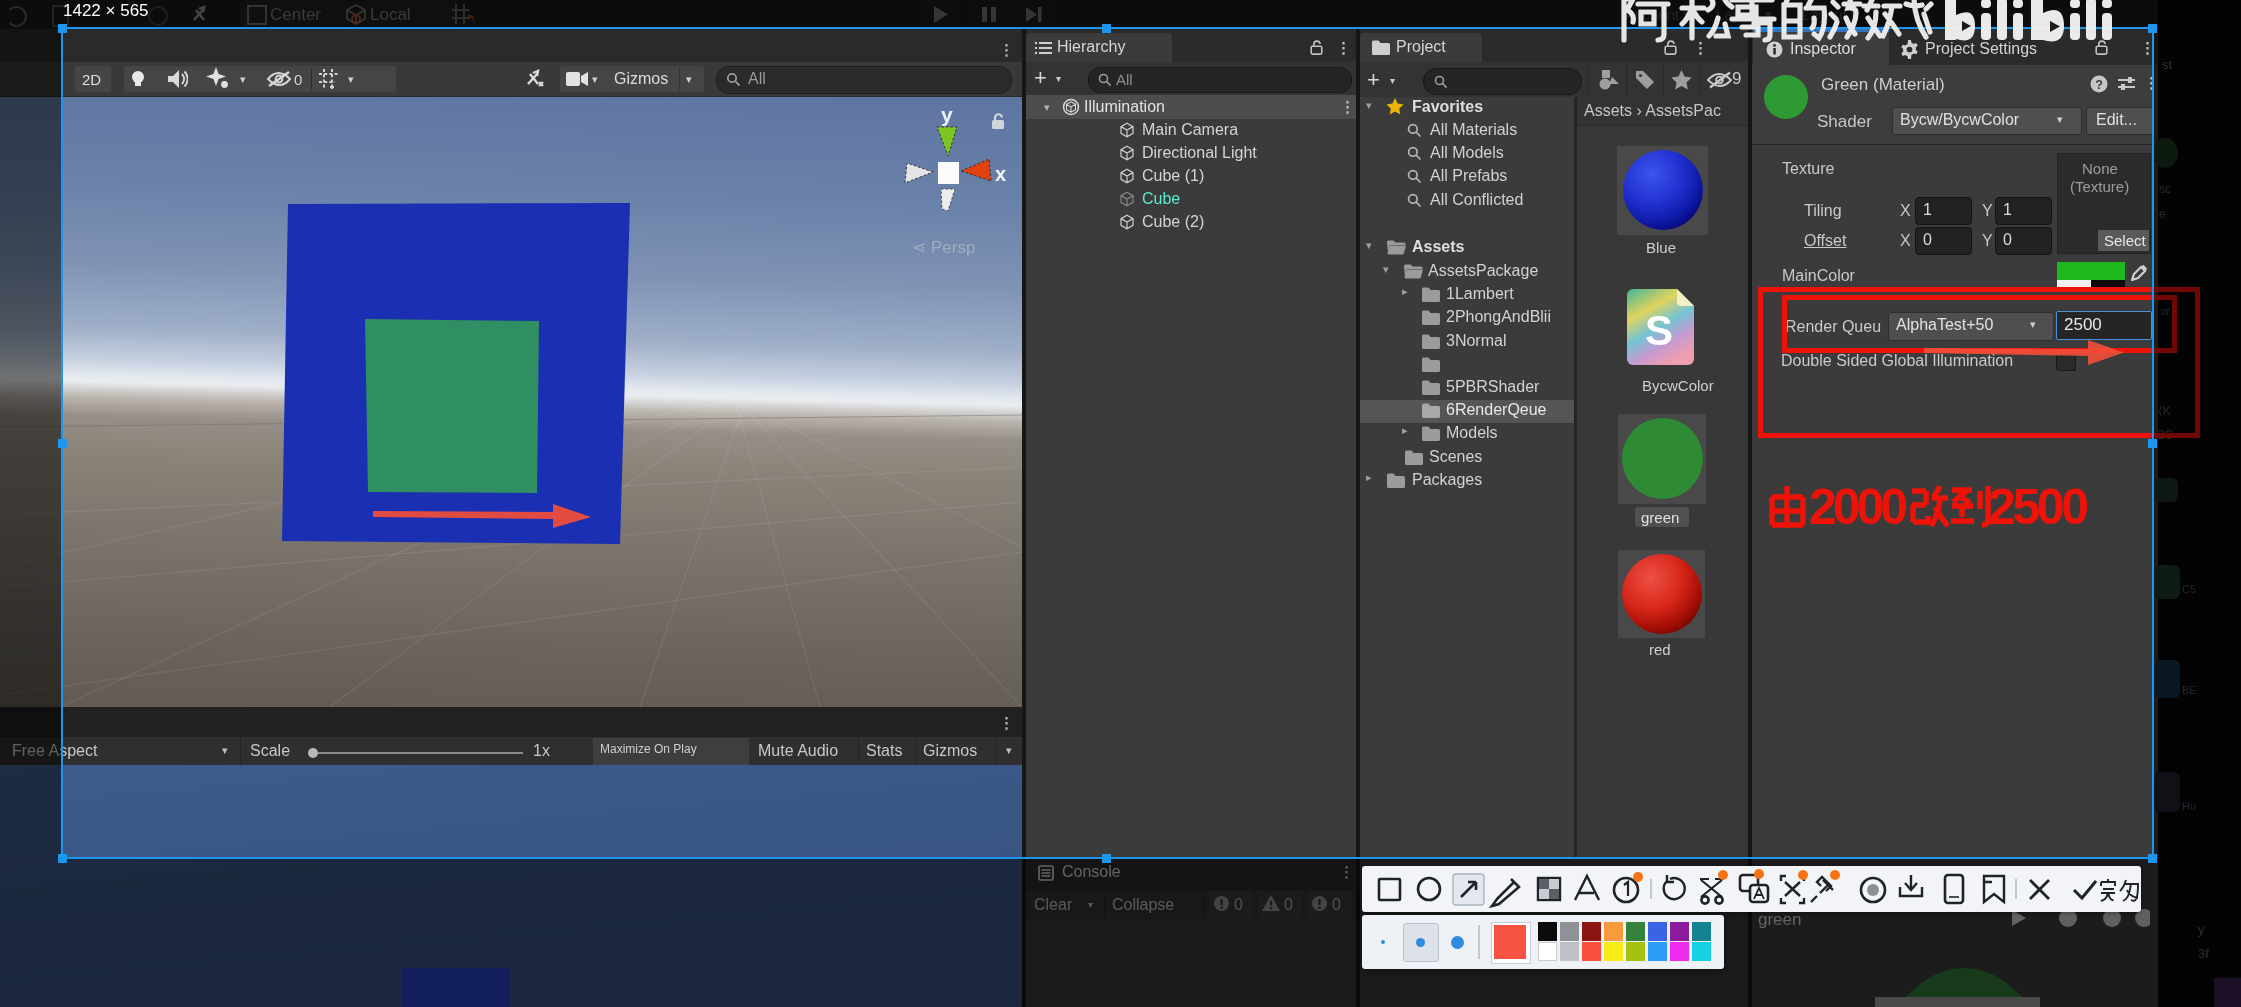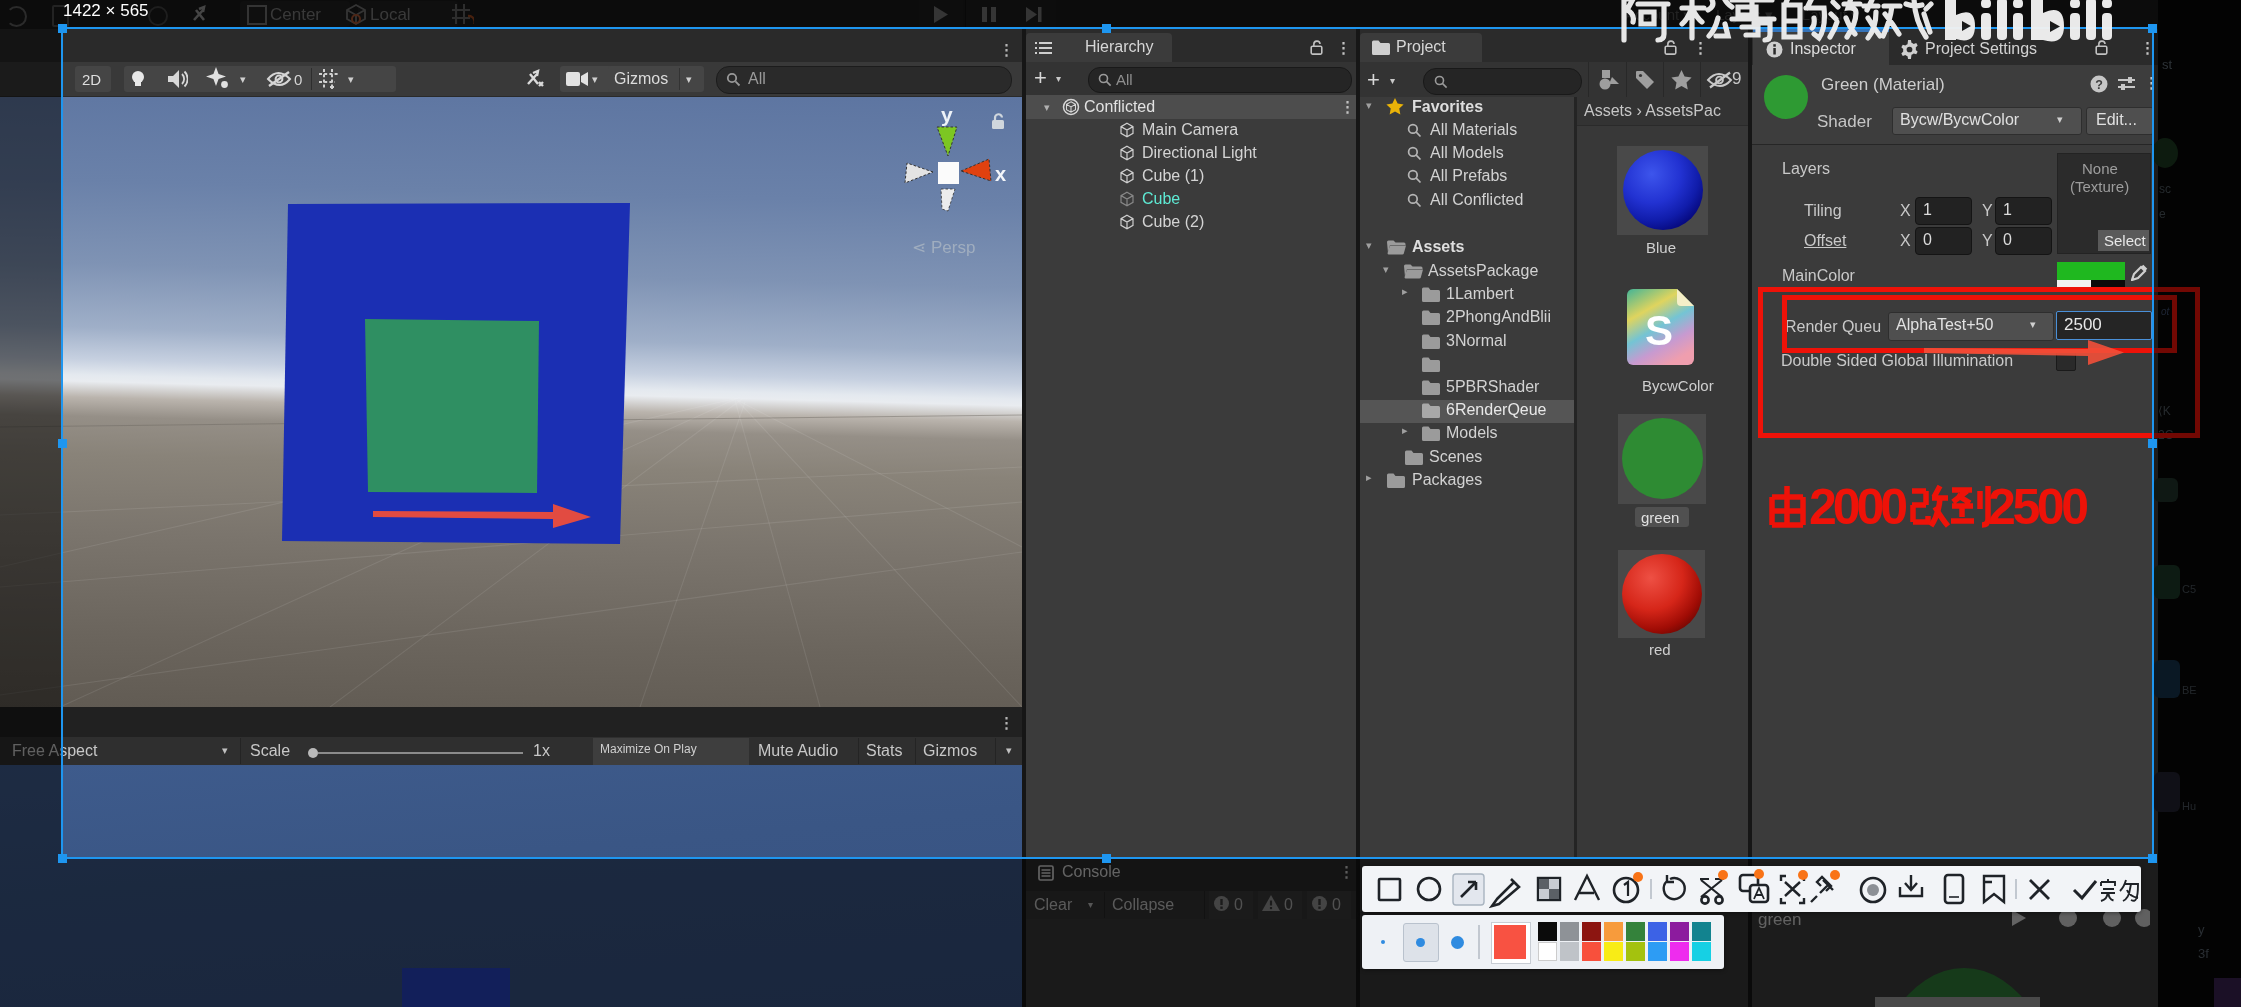--- a/index.html
+++ b/index.html
@@ -183,21 +183,21 @@
 
 </div>
 
 <div class="a" style="left:1022px;top:29px;width:4px;height:978px;background:#161616;"></div>
 <div class="a" id="hier" style="left:1026px;top:29px;width:330px;height:978px;background:#3b3b3b;">
   <div class="a" style="left:0;top:0;width:330px;height:33px;background:#2b2b2b;"></div>
   <div class="a" style="left:0;top:4px;width:146px;height:29px;background:#3b3b3b;border-radius:4px 4px 0 0;"></div>
   <svg class="a" style="left:9px;top:12px;" width="17" height="14" viewBox="0 0 17 14">
         <path d="M4 2 h13 M4 7 h13 M4 12 h13 M0 2 h2 M0 7 h2 M0 12 h2" stroke="#cfcfcf" stroke-width="1.8"></path>
       </svg>
-  <div class="tx" style="left:31px;top:9px;font-size:16px;color:#d6d6d6;margin-left:28px;">Hierarchy</div>
+  <div class="tx" style="left:31px;top:9px;font-size:16px;color:#d6d6d6;">Hierarchy</div>
   <svg class="a" style="left:283px;top:11px;" width="15" height="15" viewBox="0 0 16 17">
         <rect x="2" y="7" width="12" height="9" rx="1.5" fill="none" stroke="#c2c2c2" stroke-width="1.8"></rect>
         <path d="M5 7 V5 a3.5 3.5 0 0 1 7 -0.5" stroke="#c2c2c2" stroke-width="1.8" fill="none"></path>
       </svg>
   <div class="tx" style="left:310px;top:10px;font-size:15px;color:#c2c2c2;font-weight:700;">⋮</div>
 
   <div class="a" style="left:0;top:33px;width:330px;height:33px;background:#333333;border-bottom:1px solid #282828;"></div>
   <div class="tx" style="left:8px;top:36px;font-size:22px;color:#d8d8d8;">+</div>
   <div class="tx" style="left:30px;top:44px;font-size:10px;color:#c8c8c8;">▾</div>
   <div class="a" style="left:62px;top:38px;width:262px;height:24px;background:#252525;border:1px solid #191919;border-radius:12px;"></div>
@@ -206,21 +206,21 @@
         <path d="M8.6 8.6 L12.6 12.6" stroke="#9a9a9a" stroke-width="1.6"></path>
       </svg>
   <div class="tx" style="left:90px;top:42px;font-size:15px;color:#8f8f8f;">All</div>
 
   <div class="a" style="left:0;top:66px;width:330px;height:24px;background:#4d4d4d;"></div>
   <div class="tx" style="left:18px;top:72px;font-size:11px;color:#b0b0b0;">▾</div>
   <svg class="a" style="left:36px;top:69px;" width="18" height="18" viewBox="0 0 24 24">
         <circle cx="12" cy="12" r="10" fill="none" stroke="#d8d8d8" stroke-width="2"></circle>
         <path d="M12 5 l6 3.5 v7 L12 19 l-6 -3.5 v-7 Z M6 8.5 L12 12 l6 -3.5 M12 12 v7" stroke="#d8d8d8" stroke-width="1.4" fill="none"></path>
       </svg>
-  <div class="tx" style="left:58px;top:69px;font-size:16px;color:#e2e2e2;">Conflicted</div>
+  <div class="tx" style="left:58px;top:69px;font-size:16px;color:#e2e2e2;">Illumination</div>
   <div class="tx" style="left:314px;top:69px;font-size:15px;color:#c2c2c2;font-weight:700;">⋮</div>
 
   <svg class="a" style="left:92px;top:92px;" width="18" height="18" viewBox="0 0 24 24">
         <path d="M12 3 l8 4.5 v9 L12 21 l-8 -4.5 v-9 Z M4 7.5 L12 12 l8 -4.5 M12 12 v9" stroke="#cfcfcf" stroke-width="1.6" fill="none"></path>
       </svg>
   <div class="tx" style="left:116px;top:92px;font-size:16px;color:#d4d4d4;">Main Camera</div>
   <svg class="a" style="left:92px;top:115px;" width="18" height="18" viewBox="0 0 24 24">
         <path d="M12 3 l8 4.5 v9 L12 21 l-8 -4.5 v-9 Z M4 7.5 L12 12 l8 -4.5 M12 12 v9" stroke="#cfcfcf" stroke-width="1.6" fill="none"></path>
       </svg>
   <div class="tx" style="left:116px;top:115px;font-size:16px;color:#d4d4d4;">Directional Light</div>
@@ -470,21 +470,21 @@
         <rect x="3" y="8" width="4" height="6" fill="#c6c6c6"></rect>
       </svg>
   <div class="tx" style="left:392px;top:45px;font-size:15px;color:#c6c6c6;font-weight:700;">⋮</div>
   <div class="tx" style="left:65px;top:83px;font-size:17px;color:#c6c6c6;">Shader</div>
   <div class="a" style="left:140px;top:78px;width:188px;height:26px;background:#4f4f4f;border-radius:3px;border:1px solid #2e2e2e;"></div>
   <div class="tx" style="left:148px;top:82px;font-size:16px;color:#e0e0e0;">Bycw/BycwColor</div>
   <div class="tx" style="left:305px;top:84px;font-size:11px;color:#d0d0d0;">▾</div>
   <div class="a" style="left:334px;top:78px;width:66px;height:26px;background:#4f4f4f;border-radius:3px;border:1px solid #2e2e2e;"></div>
   <div class="tx" style="left:344px;top:82px;font-size:16px;color:#e0e0e0;">Edit...</div>
 
-  <div class="tx" style="left:30px;top:131px;font-size:16px;color:#c9c9c9;">Layers</div>
+  <div class="tx" style="left:30px;top:131px;font-size:16px;color:#c9c9c9;">Texture</div>
   <div class="a" style="left:305px;top:124px;width:92px;height:99px;background:#2b2b2b;border:1px solid #232323;"></div>
   <div class="tx" style="left:330px;top:131px;font-size:15px;color:#9d9d9d;">None</div>
   <div class="tx" style="left:318px;top:149px;font-size:15px;color:#9d9d9d;">(Texture)</div>
   <div class="a" style="left:346px;top:201px;width:51px;height:21px;background:#5a5a5a;"></div>
   <div class="tx" style="left:352px;top:203px;font-size:15px;color:#e8e8e8;">Select</div>
   <div class="tx" style="left:52px;top:173px;font-size:16px;color:#c9c9c9;">Tiling</div>
   <div class="tx" style="left:148px;top:173px;font-size:16px;color:#c9c9c9;">X</div>
   <div class="a" style="left:163px;top:168px;width:55px;height:26px;background:#222222;border:1px solid #141414;border-radius:4px;"></div>
   <div class="tx" style="left:171px;top:172px;font-size:16px;color:#dcdcdc;">1</div>
   <div class="tx" style="left:230px;top:173px;font-size:16px;color:#c9c9c9;">Y</div>

